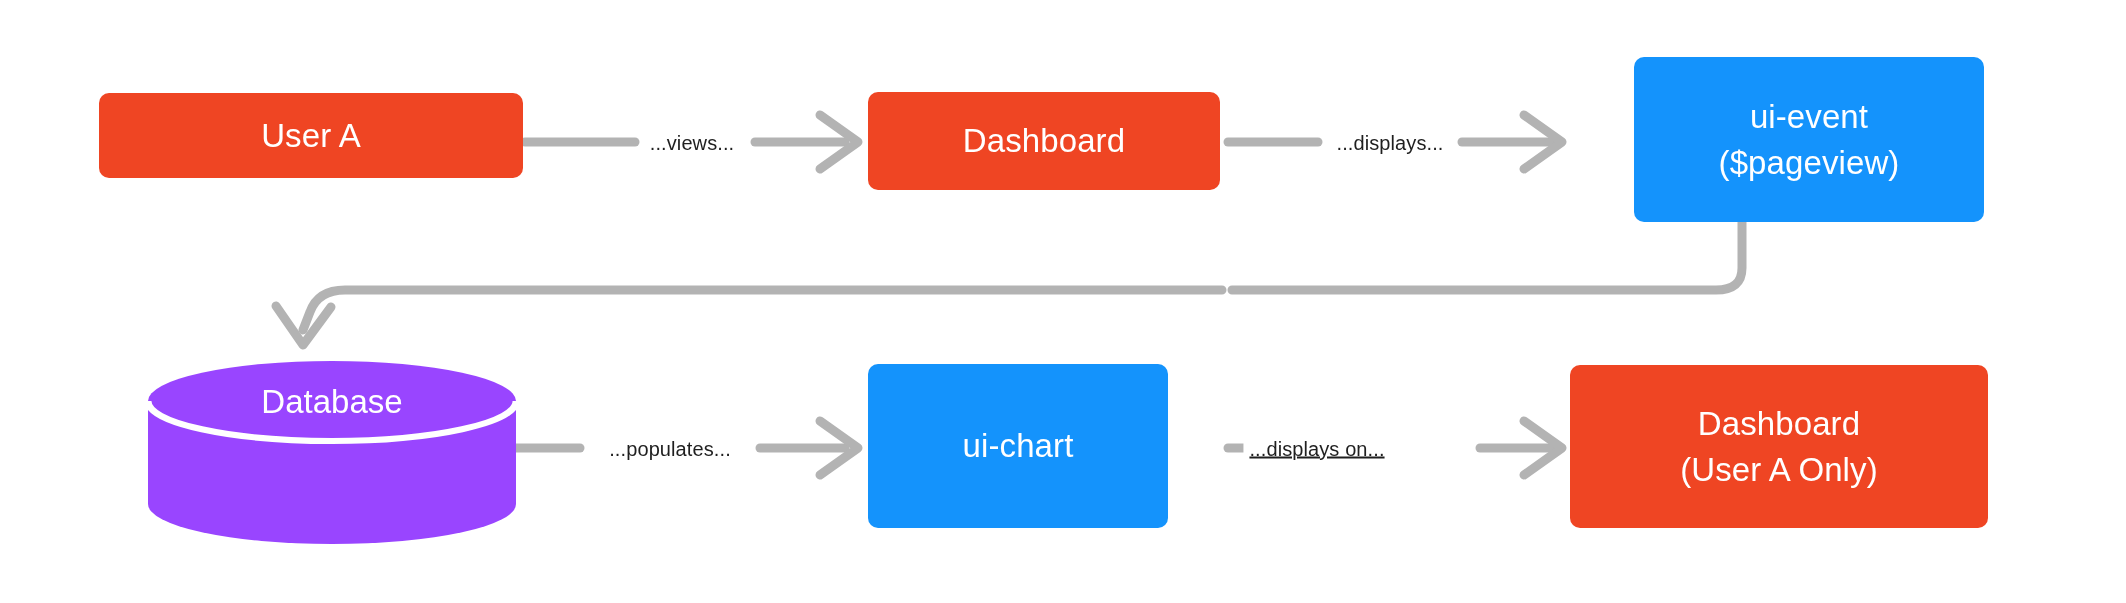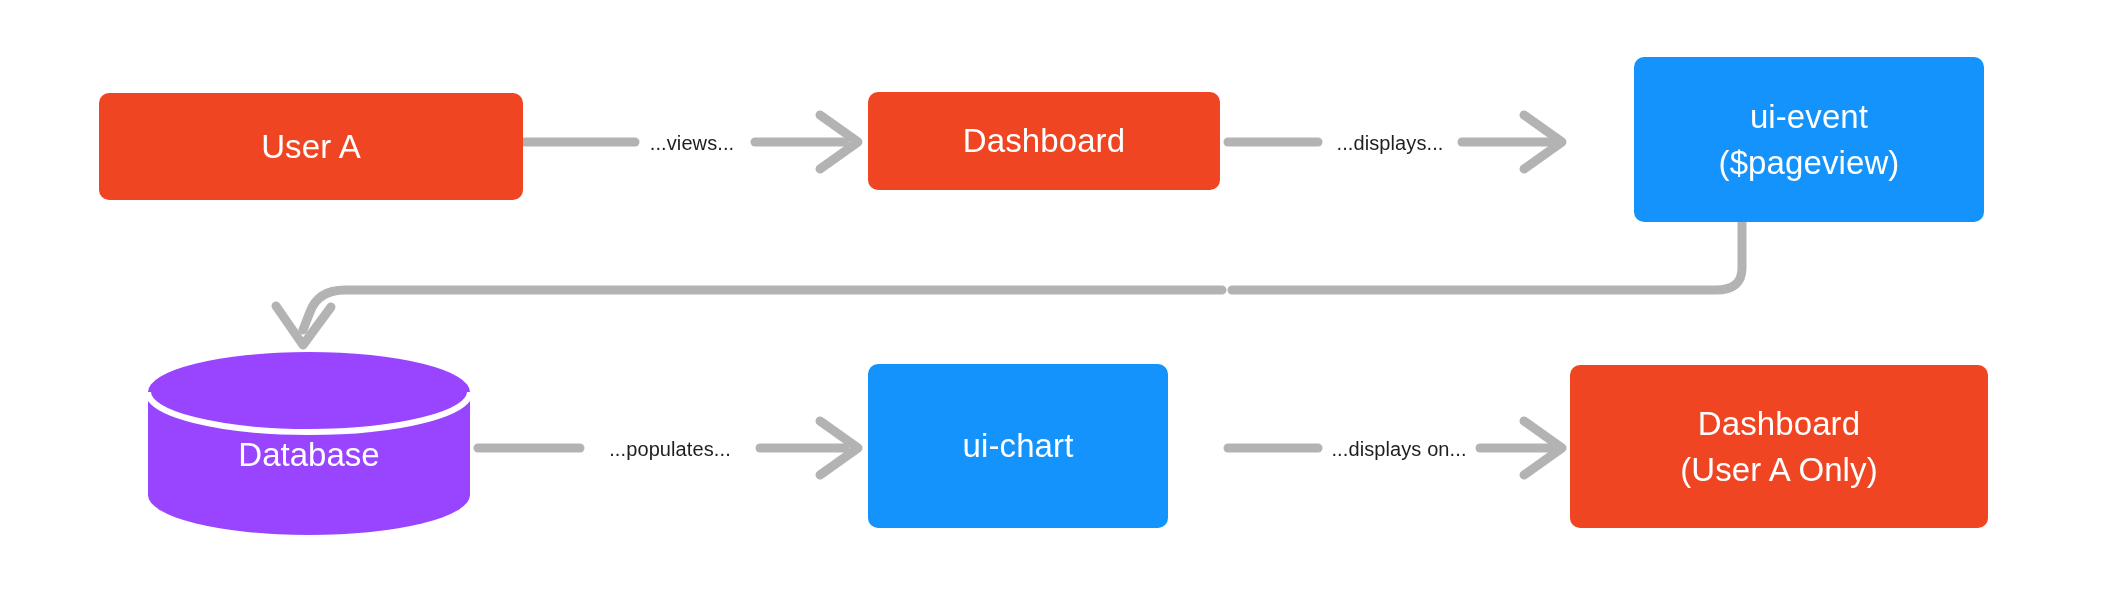--- a/index.html
+++ b/index.html
@@ -113,34 +113,34 @@
       <polyline points="820,421 858,448 820,475" fill="none" stroke="#b3b3b3" stroke-width="9" stroke-linecap="round" stroke-linejoin="round"></polyline>
     </g>
 
     <g>
       <line x1="1228" y1="448" x2="1318" y2="448" stroke="#b3b3b3" stroke-width="9" stroke-linecap="round"></line>
       <line x1="1480" y1="448" x2="1552" y2="448" stroke="#b3b3b3" stroke-width="9" stroke-linecap="round"></line>
       <polyline points="1524,421 1562,448 1524,475" fill="none" stroke="#b3b3b3" stroke-width="9" stroke-linecap="round" stroke-linejoin="round"></polyline>
     </g>
   </svg>
 
-  <div class="node node-rect node-orange" style="left:99px; top:93px; width:424px; height:107px;">
+  <div class="node node-rect node-orange" style="left:99px; top:93px; width:424px; height:85px;">
     <span class="node-line">User A</span>
   </div>
 
   <div class="node node-rect node-orange" style="left:868px; top:92px; width:352px; height:98px;">
     <span class="node-line">Dashboard</span>
   </div>
 
   <div class="node node-rect node-blue" style="left:1634px; top:57px; width:350px; height:165px;">
     <span class="node-line">ui-event</span>
     <span class="node-line">($pageview)</span>
   </div>
 
-  <div class="node-cylinder" style="left:148px; top:352px; width:322px; height:183px;align-items:center;">
+  <div class="node-cylinder" style="left:148px; top:361px; width:368px; height:183px;">
     <svg class="cyl-body" viewBox="0 0 322 183" preserveAspectRatio="none" xmlns="http://www.w3.org/2000/svg">
       <path d="M 0 40 L 0 143 A 161 40 0 0 0 322 143 L 322 40 Z" fill="#9945ff"></path>
       <ellipse cx="161" cy="40" rx="161" ry="40" fill="#9945ff"></ellipse>
       <path d="M 0 40 A 161 40 0 0 0 322 40" fill="none" stroke="#ffffff" stroke-width="6"></path>
     </svg>
     <span class="cyl-label" style="margin-top:22px;">Database</span>
   </div>
 
   <div class="node node-rect node-blue" style="left:868px; top:364px; width:300px; height:164px;">
     <span class="node-line">ui-chart</span>
@@ -151,15 +151,15 @@
     <span class="node-line">(User A Only)</span>
   </div>
 
   <div class="edge-label" style="left:692px; top:143px;">...views...</div>
 
   <div class="edge-label" style="left:1390px; top:143px;">...displays...</div>
 
 
   <div class="edge-label" style="left:670px; top:449px;">...populates...</div>
 
-  <div class="edge-label" style="left:1399px; top:449px;">...displays on...</div>
+  <div class="edge-label" style="left:1317px; top:449px;text-decoration:underline;">...displays on...</div>
 
 </div>
 
 </body></html>

